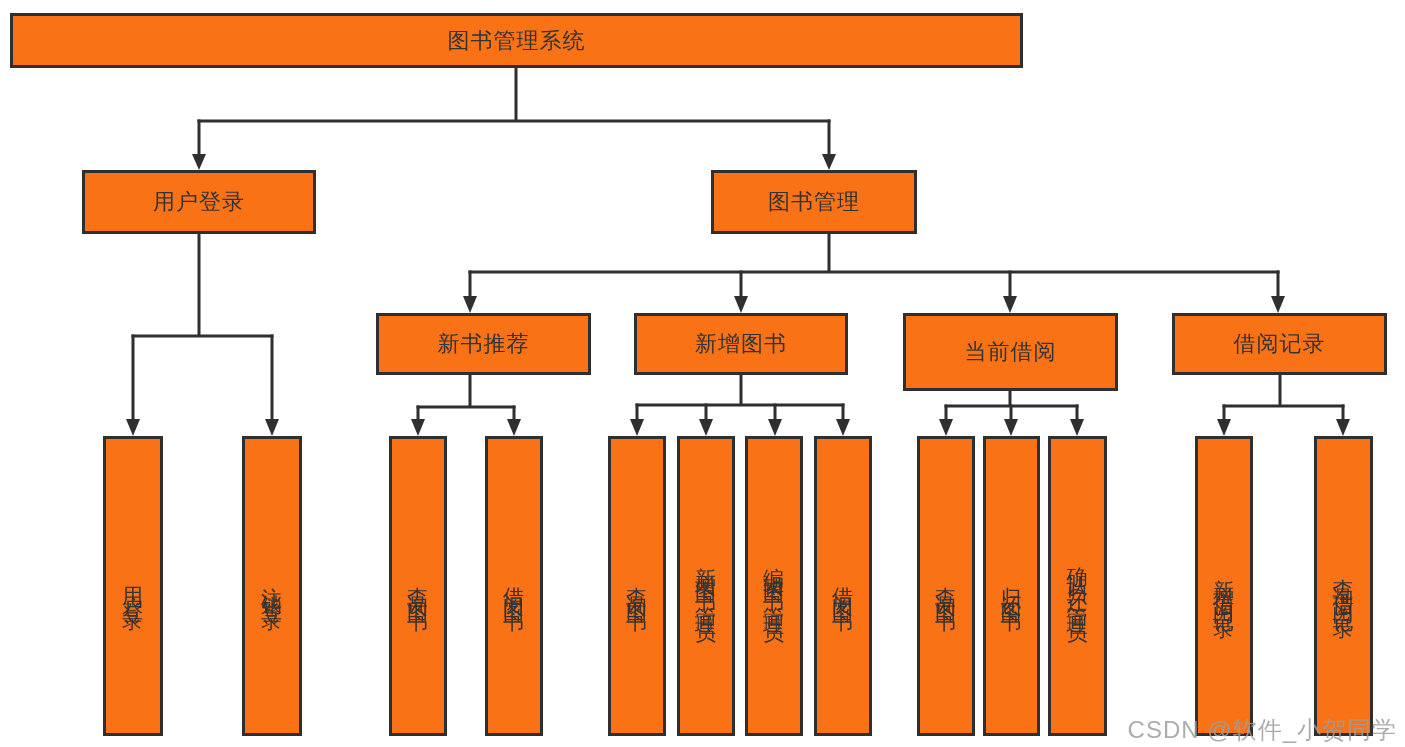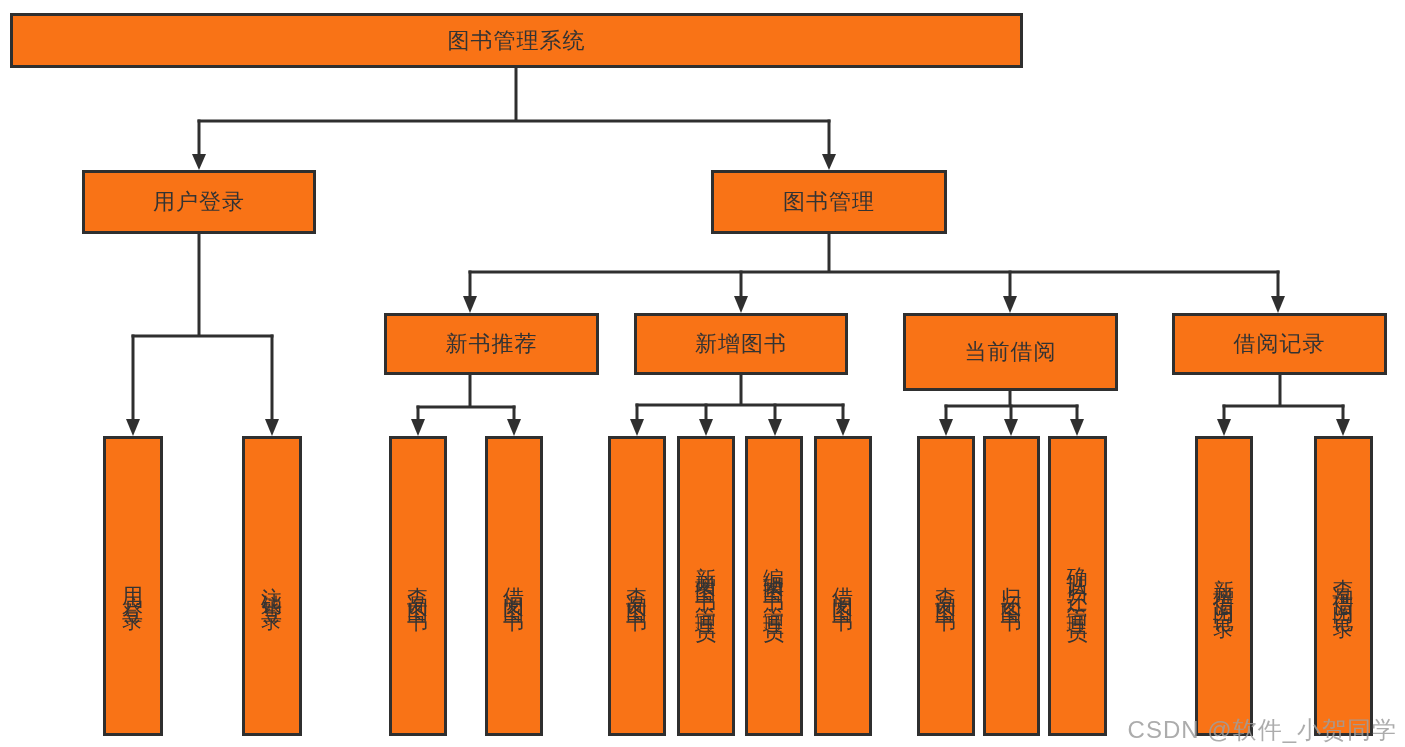--- a/index.html
+++ b/index.html
@@ -134,25 +134,25 @@
     </g>
   </svg>
 
   <div class="node h" style="left:10px; top:13px; width:1013px; height:55px;">
     <span class="label">图书管理系统</span>
   </div>
 
   <div class="node h" style="left:82px; top:170px; width:234px; height:64px;">
     <span class="label">用户登录</span>
   </div>
-  <div class="node h" style="left:711px; top:170px; width:236px; height:64px;">
+  <div class="node h" style="left:711px; top:170px; width:206px; height:64px;">
     <span class="label">图书管理</span>
   </div>
 
-  <div class="node h" style="left:384px; top:313px; width:215px; height:62px;">
+  <div class="node h" style="left:376px; top:313px; width:215px; height:62px;">
     <span class="label">新书推荐</span>
   </div>
   <div class="node h" style="left:634px; top:313px; width:214px; height:62px;">
     <span class="label">新增图书</span>
   </div>
   <div class="node h" style="left:903px; top:313px; width:215px; height:78px;">
     <span class="label">当前借阅</span>
   </div>
   <div class="node h" style="left:1172px; top:313px; width:215px; height:62px;">
     <span class="label">借阅记录</span>

